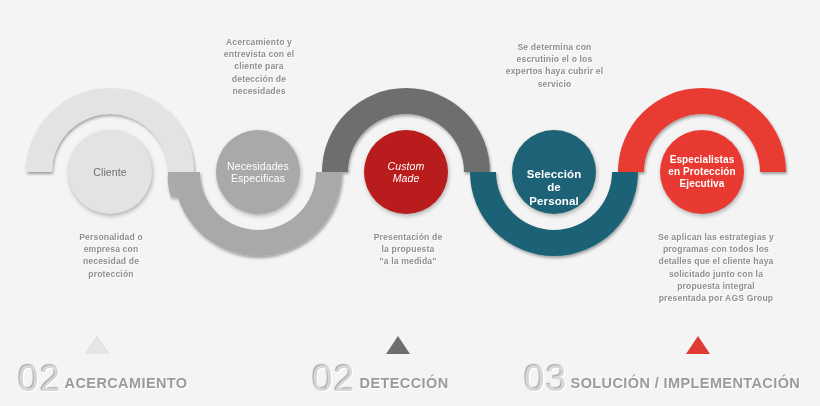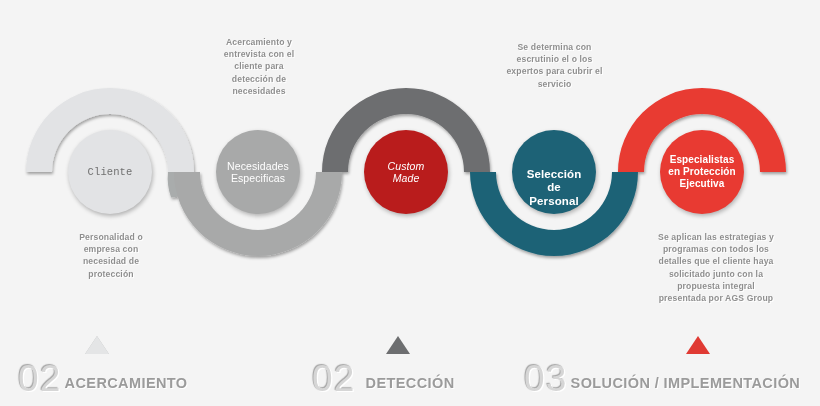--- a/index.html
+++ b/index.html
@@ -108,21 +108,21 @@
 
       <path d="M 322 172 A 84 84 0 0 1 490 172 L 464 172 A 58 58 0 0 0 348 172 Z" fill="#6d6e70"></path>
 
       <path d="M 638 172 A 84 84 0 0 1 470 172 L 496 172 A 58 58 0 0 0 612 172 Z" fill="#1d6276"></path>
 
       <path d="M 618 172 A 84 84 0 0 1 786 172 L 760 172 A 58 58 0 0 0 644 172 Z" fill="#e83a32"></path>
     </g>
   </svg>
 
   <div class="node" style="left:68px; top:130px; width:84px; height:84px; background:#e2e3e5;">
-    <span class="node-label" style="color:#707070; font-size:10.5px; font-weight:normal;font-family:Liberation Mono, monospace;">Cliente</span>
+    <span class="node-label" style="color:#707070; font-size:10.5px; font-weight:normal;">Cliente</span>
   </div>
 
   <div class="node" style="left:216px; top:130px; width:84px; height:84px; background:#a8a9a9;">
     <span class="node-label" style="color:#ffffff; font-size:10.5px; font-weight:normal;">Necesidades
 Especificas</span>
   </div>
 
   <div class="node" style="left:364px; top:130px; width:84px; height:84px; background:#b91c1c;font-style:italic;">
     <span class="node-label" style="color:#ffffff; font-size:10.5px; font-weight:normal;">Custom
 Made</span>
@@ -144,24 +144,27 @@
 empresa con
 necesidad de
 protección</div>
 
   <div class="caption" style="left:203px; top:36px; width:112px;text-align:center;">Acercamiento y
 entrevista con el
 cliente para
 detección de
 necesidades</div>
 
+  <div class="caption" style="left:352px; top:231px; width:112px;">Presentación de
+la propuesta
+"a la medida"</div>
 
   <div class="caption" style="left:482px; top:41px; width:145px;">Se determina con
 escrutinio el o los
-expertos para cubrir el
+expertos haya cubrir el
 servicio</div>
 
   <div class="caption" style="left:620px; top:231px; width:192px;">Se aplican las estrategias y
 programas con todos los
 detalles que el cliente haya
 solicitado junto con la
 propuesta integral
 presentada por AGS Group</div>
 
   <div class="tri tri-outline" style="left:85px; top:336px; border-bottom:18px solid #e4e5e6; filter:drop-shadow(0 0 0.6px #b9babb);"></div>
@@ -170,21 +173,21 @@
 
   <div class="tri" style="left:686px; top:336px; border-left:12px solid transparent; border-right:12px solid transparent; border-bottom:18px solid #e03a33;"></div>
 
   <div class="phase" style="left:18px; top:360px;">
     <span class="phase-num">02</span>
     <span class="phase-name">ACERCAMIENTO</span>
   </div>
 
   <div class="phase" style="left:312px; top:360px;">
     <span class="phase-num">02</span>
-    <span class="phase-name" style="margin-left:10px;">DETECCIÓN</span>
+    <span class="phase-name" style="margin-left:4px;">DETECCIÓN</span>
   </div>
 
   <div class="phase" style="left:524px; top:360px;">
     <span class="phase-num">03</span>
     <span class="phase-name">SOLUCIÓN / IMPLEMENTACIÓN</span>
   </div>
 
 </div>
 
 </body></html>

